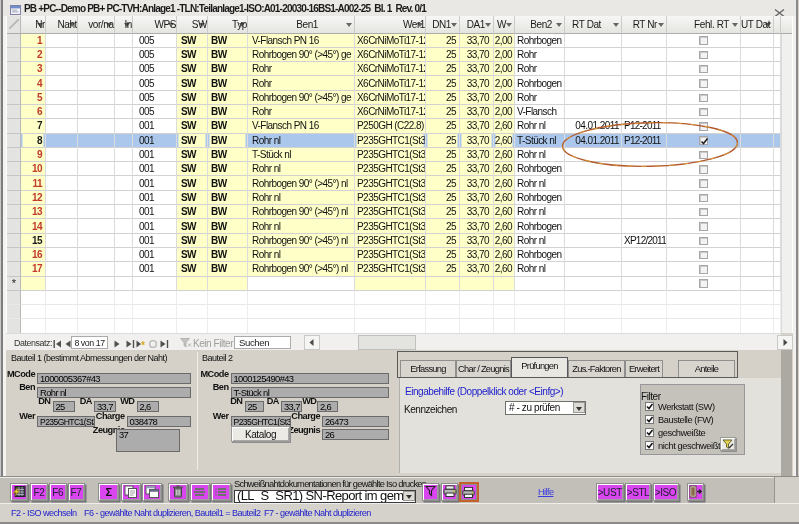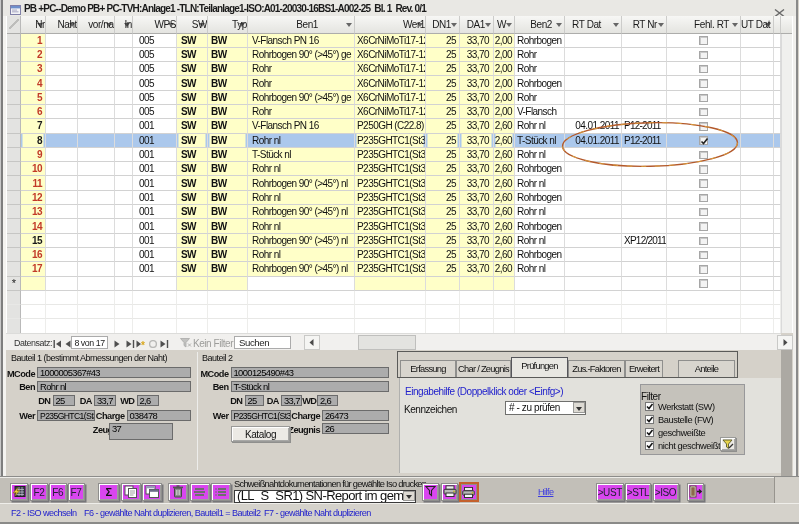--- a/index.html
+++ b/index.html
@@ -31,21 +31,21 @@
 .navtxt { position:absolute; top:3.5px; color:#333; font-size:10px; letter-spacing:-0.45px; white-space:nowrap; }
 .navbox { position:absolute; left:65px; top:1.5px; width:37px; height:13px; background:#fff; border:1px solid #ABABAB; text-align:center; font-size:8.8px; letter-spacing:-0.45px; color:#222; line-height:12px; white-space:nowrap; }
 .nicon { position:absolute; top:4px; }
 #hsb-larr, #hsb-rarr { position:absolute; top:1px; width:16px; height:15px; background:#F5F5F3; border:1px solid #C9C9C7; }
 #hsb-thumb { position:absolute; left:352px; top:1px; width:58px; height:15px; background:#E3E3E0; border:1px solid #BFBFBD; }
 #formbg { position:absolute; left:6px; top:350px; width:775px; height:125px; background:#D5D1C9; }
 #tabpage { position:absolute; left:399px; top:377.5px; width:382px; height:95.5px; background:#E2E1DC; border-left:1px solid #B0B0AE; }
 #formsplit { position:absolute; left:197px; top:352px; width:1px; height:118px; background:#B5B5B3; border-right:1px solid #EDEDEB; }
 .flab { position:absolute; white-space:nowrap; color:#111; font-size:10px; letter-spacing:-0.45px; }
 .flabr { position:absolute; white-space:nowrap; color:#111; font-size:9.2px; letter-spacing:-0.5px;font-weight:bold; }
-.gb { position:absolute; background:#ACACAC; border:1px solid #6B6B6B; color:#000; padding-left:2px; font-size:9.4px; line-height:10px; letter-spacing:-0.6px; white-space:nowrap; overflow:hidden; }
+.gb { position:absolute; background:#ACACAC; border:1px solid #6B6B6B; color:#000; padding-left:2px; font-size:9.4px; line-height:10px; letter-spacing:-0.6px; white-space:nowrap; overflow:hidden;margin-top:6px; }
 .btn { position:absolute; background:#ECEAE5; border:1px solid #9A9A98; box-shadow:inset 1px 1px 0 #FFFFFF, inset -1px -1px 0 #A8A8A6, 1px 1px 0 #8F8F8D; text-align:center; font-size:10px; letter-spacing:-0.4px; color:#111; }
 #tabstrip { position:absolute; left:397px; top:351px; width:341px; height:26.5px; border:1px solid #5A5A58; background:#D5D1C9; }
 .tab { position:absolute; top:359.5px; height:17.5px; background:#D8D5CE; border:1px solid #8F8F8D; border-bottom:none; text-align:center; line-height:16px; font-size:9.3px; letter-spacing:-0.72px; white-space:nowrap; overflow:hidden; z-index:2; }
 .tabsel { top:356.5px; height:20.5px; background:#E8E7E2; border:1px solid #55555A; border-bottom:none; z-index:3; }
 #tabsline { position:absolute; left:397px; top:376.5px; width:341px; height:1px; background:#5A5A58; z-index:1; }
 #filterbox { position:absolute; left:639.5px; top:383.5px; width:105px; height:71.5px; background:#C5C2BB; border:1px solid #98989A; }
 .fcb { position:absolute; width:9px; height:9px; background:#FBFBFB; border:1px solid #777; }
 #btnbar { position:absolute; left:0px; top:476px; width:799px; height:27px; background:#C2BFB8; border-top:1px solid #8C8C8A; box-shadow:inset 0 1px 0 #EDECE8; }
 .tbtn { position:absolute; background:#d946ef; border:1px solid #8E8E8C; box-shadow:inset 1px 1px 0 #FFFFFF, inset -1px -1px 0 #9E9E9C, 1.5px 1.5px 0 #77777A; text-align:center; color:#111; font-size:10px; letter-spacing:-0.4px; }
 #statusbar { position:absolute; left:0; top:503px; width:799px; height:21px; background:#D5D2CB; border-top:1px solid #EFEEEA; border-bottom:2px solid #8A8A88; box-sizing:border-box; }
@@ -665,21 +665,21 @@
 <div class="gb" style="left:52.5px;top:394.5px;width:22px;height:11px;font-size:9.4px">25</div>
 <div class="flabr" style="right:707px;top:396px">DA</div>
 <div class="gb" style="left:94px;top:394.5px;width:22px;height:11px;font-size:9.4px">33,7</div>
 <div class="flabr" style="right:664.5px;top:396px">WD</div>
 <div class="gb" style="left:136.5px;top:394.5px;width:22px;height:11px;font-size:9.4px">2,6</div>
 <div class="flabr" style="right:764px;top:411px">Wer</div>
 <div class="gb" style="left:37px;top:409.5px;width:58px;height:11px;font-size:8.6px">P235GHTC1(St3</div>
 <div class="flabr" style="right:674.5px;top:411px">Charge</div>
 <div class="gb" style="left:126.5px;top:409.5px;width:64px;height:11px;font-size:9.4px">038478</div>
 <div class="flabr" style="right:674.5px;top:424.5px">Zeugnis</div>
-<div class="gb" style="left:109px;top:423px;width:64px;height:17px;font-size:9.4px">37</div>
+<div class="gb" style="left:116px;top:423px;width:64px;height:23px;font-size:9.4px">37</div>
 <div class="flab" style="left:202px;top:353px;font-size:9px;letter-spacing:-0.5px">Bauteil 2</div>
 <div class="flabr" style="right:570.5px;top:368.5px">MCode</div>
 <div class="gb" style="left:230.5px;top:366.5px;width:158px;height:11.5px;font-size:9.4px">1000125490#43</div>
 <div class="flabr" style="right:570.5px;top:382px">Ben</div>
 <div class="gb" style="left:230.5px;top:380.5px;width:158px;height:11.5px;font-size:9.4px">T-Stück nl</div>
 <div class="flabr" style="right:556.5px;top:396px">DN</div>
 <div class="gb" style="left:244.5px;top:394.5px;width:19px;height:11px;font-size:9.4px">25</div>
 <div class="flabr" style="right:520px;top:396px">DA</div>
 <div class="gb" style="left:281px;top:394.5px;width:21px;height:11px;font-size:9.4px">33,7</div>
 <div class="flabr" style="right:482.5px;top:396px">WD</div>

